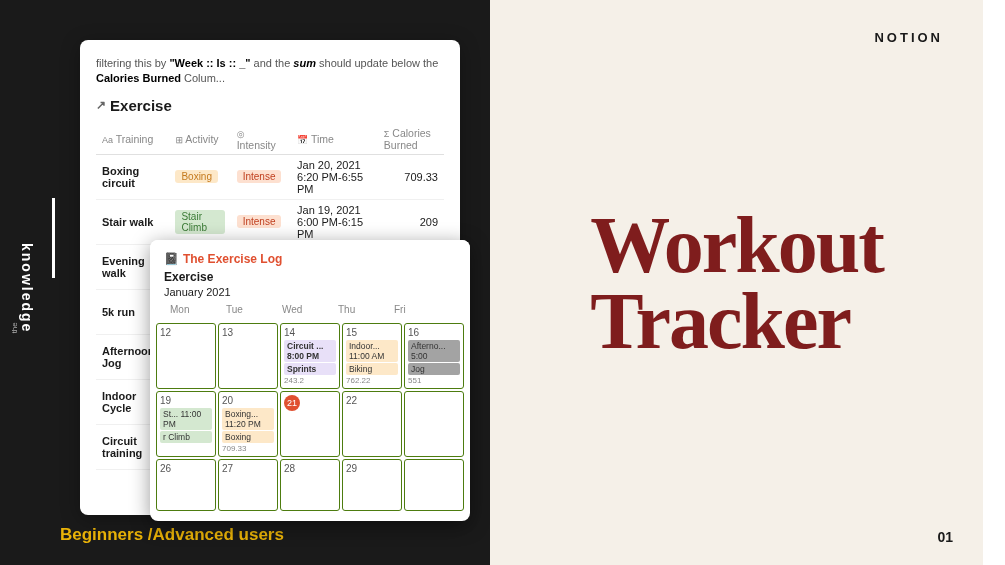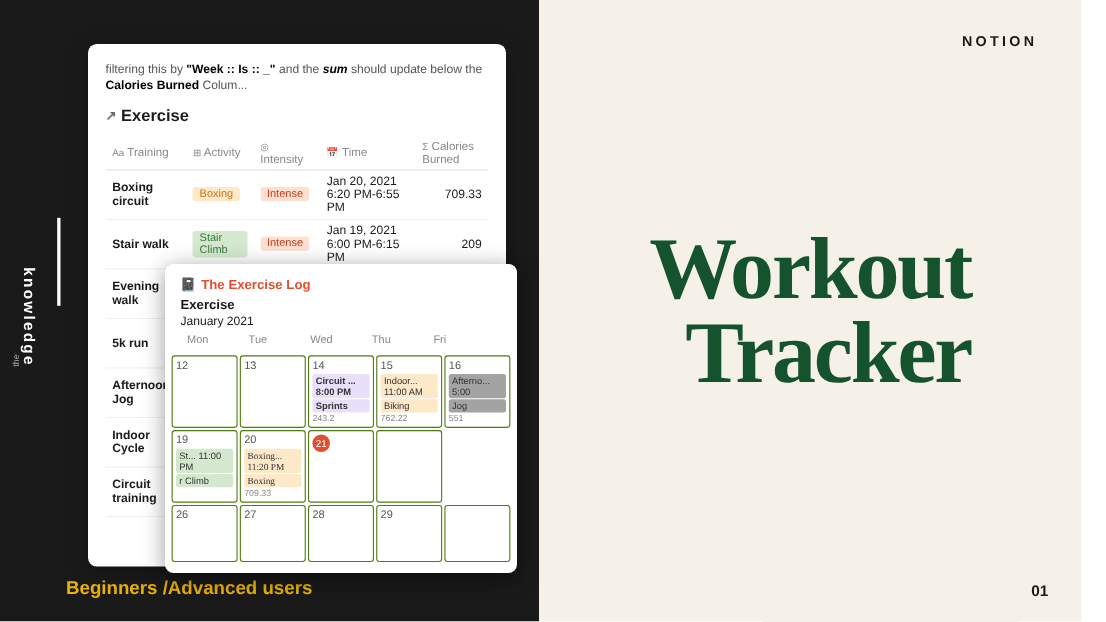--- a/index.html
+++ b/index.html
@@ -244,21 +244,21 @@
       border-radius: 2px;
       padding: 1px 3px;
       font-size: 8.5px;
       margin-bottom: 1px;
       color: #333;
     }
 
     .cal-event-sprints { background: #e8e0f8; font-weight: bold; }
     .cal-event-biking { background: #fde8c8; }
     .cal-event-jog { background: #a3a3a3; }
-    .cal-event-boxing { background: #fde8c8; font-family: Liberation Serif, serif; }
+    .cal-event-boxing { background: #fde8c8; }
     .cal-event-stair { background: #d4e8d0; }
 
     
     .bottom-left-text {
       position: absolute;
       bottom: 20px;
       left: 60px;
       color: #eab308;
       font-size: 17px;
       font-weight: 700;
@@ -282,23 +282,23 @@
       right: 40px;
       font-size: 13px;
       font-weight: 600;
       letter-spacing: 3px;
       color: #1a1a1a;
     }
 
     .workout-title {
       font-size: 80px;
       font-weight: 900;
-      color: #14532d;
+      color: #7f1d1d;
       line-height: 0.95;
-      text-align: right;
+      text-align: left;
       font-family: Georgia, 'Times New Roman', serif;
       letter-spacing: -2px;
     }
 
     .page-number {
       position: absolute;
       bottom: 20px;
       right: 30px;
       font-size: 14px;
       font-weight: 700;
@@ -463,20 +463,23 @@
           <div class="cal-day">
             <div class="cal-day-num">20</div>
             <div class="cal-event cal-event-boxing">Boxing... 11:20 PM</div>
             <div class="cal-event cal-event-boxing">Boxing</div>
             <div style="font-size:8px; color:#888;">709.33</div>
           </div>
           <div class="cal-day">
             <div class="cal-day-num today">21</div>
           </div>
           <div class="cal-day">
+            <div class="cal-day-num">22</div>
+          </div>
+          <div class="cal-day">
             <div class="cal-day-num"></div>
           </div>
         </div>
 
         <div class="cal-week">
           <div class="cal-day">
             <div class="cal-day-num">26</div>
           </div>
           <div class="cal-day">
             <div class="cal-day-num">27</div>

